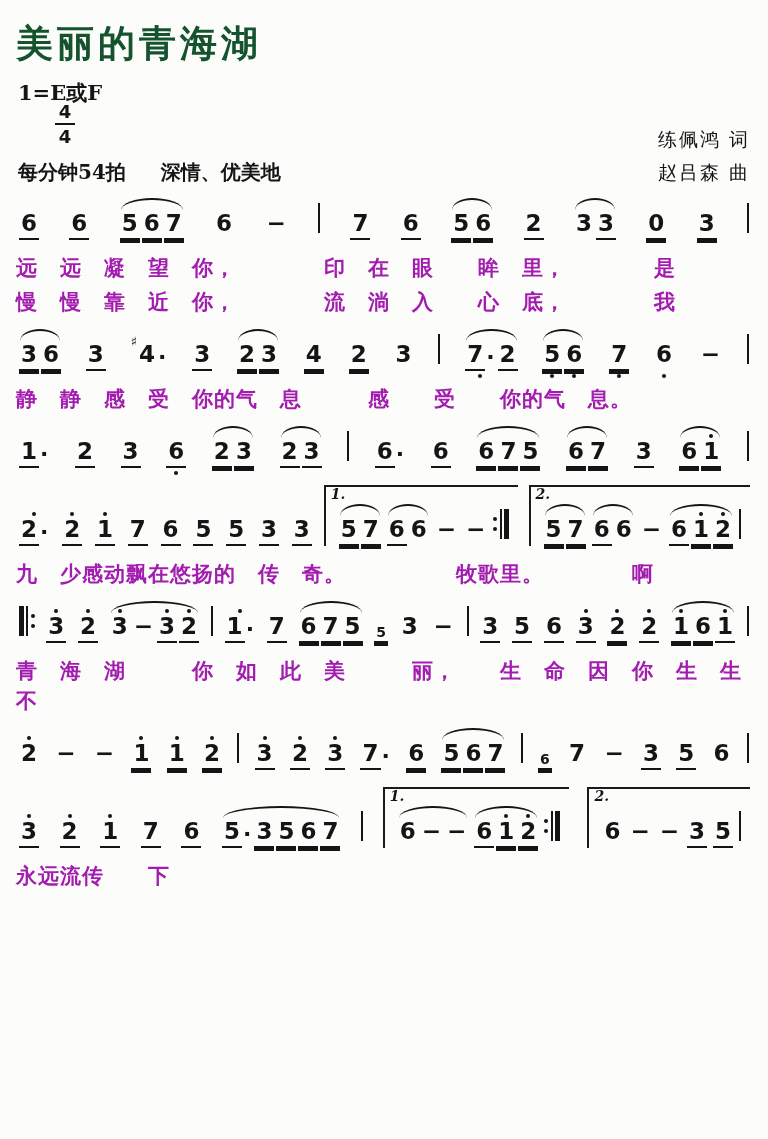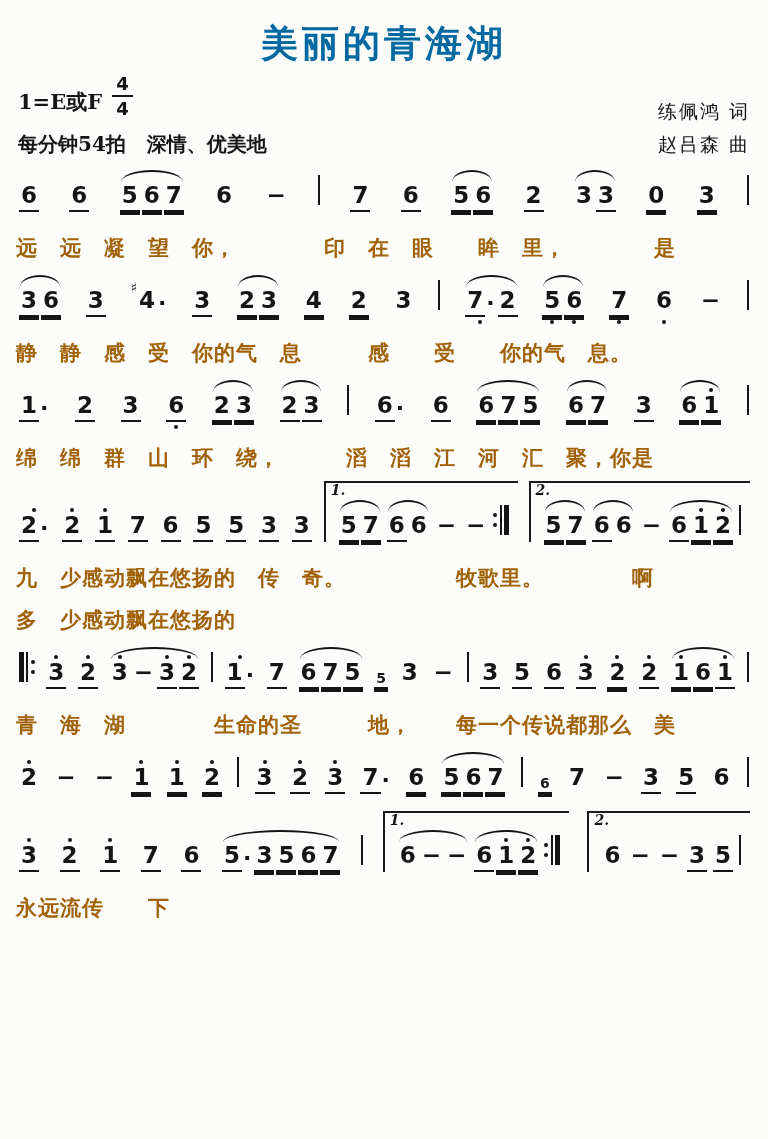--- a/index.html
+++ b/index.html
@@ -3,40 +3,40 @@
 <meta charset="utf-8">
 <style>
   html,body{margin:0;padding:0;}
   body{
     width:768px;height:1139px;box-sizing:border-box;
     padding:14px 16px 8px;background:#fcfcfb;color:#151515;
     font-family:"DejaVu Sans",sans-serif;overflow:hidden;position:relative;
   }
   
   h1.title{
-    margin:8px 0 14px;text-align:center;
-    font:900 37px/1.15 "DejaVu Serif",serif;letter-spacing:4px;color:#0369a1;
+    margin:8px 0 14px;text-align:left;
+    font:900 37px/1.15 "DejaVu Serif",serif;letter-spacing:4px;color:#14532d;
   }
   .meta-row{display:flex;justify-content:space-between;align-items:flex-end;margin:0 2px 6px;}
-  .keysig{font:700 21px "DejaVu Serif",serif;display:inline-flex;align-items:center;}
+  .keysig{font:700 21px "DejaVu Serif",serif;display:inline-flex;flex-direction:column;}
   .frac{display:inline-flex;flex-direction:column;align-items:center;margin-left:10px;line-height:1;transform:translateY(-6px);}
   .frac b{font:700 18px "DejaVu Sans",sans-serif;padding:0 4px;}
   .frac b:first-child{border-bottom:2px solid #151515;padding-bottom:1px;margin-bottom:1px;}
   .tempo-line{font:700 20px "DejaVu Serif",serif;}
-  .tempo-line .expr{margin-left:14px;}
+  .tempo-line .expr{margin-left:28px;}
   .credit{font:500 19px "DejaVu Serif",serif;letter-spacing:2px;}
   
   .system{margin-bottom:6px;}
   .notes-row{
     display:flex;justify-content:space-between;align-items:flex-end;
     min-height:46px;padding:2px 0 9px;
   }
   .lyrics{
-    margin:12px 0 0;font:600 21px/30px "DejaVu Serif",serif;
-    white-space:pre-wrap;letter-spacing:1px;color:#a16207;
+    margin:4px 0 0;font:600 21px/30px "DejaVu Serif",serif;
+    white-space:pre-wrap;letter-spacing:1px;color:#a21caf;
   }
   .lyrics:empty{display:none;}
   
   .tok{position:relative;display:inline-flex;align-items:flex-end;height:44px;margin:0 3px;}
   .tok .digit{
     display:inline-block;font:700 23px/1 "DejaVu Sans",sans-serif;
     padding:0 2px 3px;border-bottom:2px solid transparent;
   }
   .tok .digit.u1{border-bottom-color:#151515;}
   .tok .digit.u2{border-bottom-color:#151515;box-shadow:0 3px 0 #151515;}
@@ -150,20 +150,21 @@
           <b class="digit u2">0</b>
         </span>
         <span class="tok">
           <b class="digit u2">3</b>
         </span>
         <span class="barline">
           <i class="thin"></i>
         </span>
       </div>
     <p class="lyrics">远　远　凝　望　你，　　　　印　在　眼　　眸　里，　　　　是</p>
+    <p class="lyrics">慢　慢　靠　近　你，　　　　流　淌　入　　心　底，　　　　我</p>
   </section>
   <section class="system">
     <div class="notes-row">
         <span class="slur-group">
           <span class="tok">
             <b class="digit u2">3</b>
           </span>
           <span class="tok">
             <b class="digit u2">6</b>
           </span>
@@ -306,21 +307,20 @@
           </span>
           <span class="tok">
             <b class="digit u2">1</b>
             <i class="dotA"></i>
           </span>
         </span>
         <span class="barline">
           <i class="thin"></i>
         </span>
       </div>
-    <p class="lyrics">绵　绵　群　山　环　绕，　　　滔　滔　江　河　汇　聚，你是</p>
   </section>
   <section class="system">
     <div class="notes-row">
         <span class="tok">
           <b class="digit u1">2</b>
           <i class="aug">·</i>
           <i class="dotA"></i>
         </span>
         <span class="tok">
           <b class="digit u1">2</b>
@@ -414,21 +414,20 @@
               <b class="digit u2">2</b>
               <i class="dotA"></i>
             </span>
           </span>
           <span class="barline">
             <i class="thin"></i>
           </span>
         </span>
       </div>
     <p class="lyrics">九　少感动飘在悠扬的　传　奇。　　　　　牧歌里。　　　　啊</p>
-    <p class="lyrics">多　少感动飘在悠扬的</p>
   </section>
   <section class="system">
     <div class="notes-row">
         <span class="barline">
           <i class="thick"></i>
           <i class="thin"></i>
           <i class="bdots">
             <b></b>
             <b></b>
           </i>
@@ -523,21 +522,21 @@
           </span>
           <span class="tok">
             <b class="digit u1">1</b>
             <i class="dotA"></i>
           </span>
         </span>
         <span class="barline">
           <i class="thin"></i>
         </span>
       </div>
-    <p class="lyrics">青　海　湖　　　　生命的圣　　　地，　　每一个传说都那么　美</p>
+    <p class="lyrics">青　海　湖　　　你　如　此　美　　　丽，　　生　命　因　你　生　生　不</p>
   </section>
   <section class="system">
     <div class="notes-row">
         <span class="tok">
           <b class="digit">2</b>
           <i class="dotA"></i>
         </span>
         <span class="tok dash">
           <b class="digit">−</b>
         </span>

